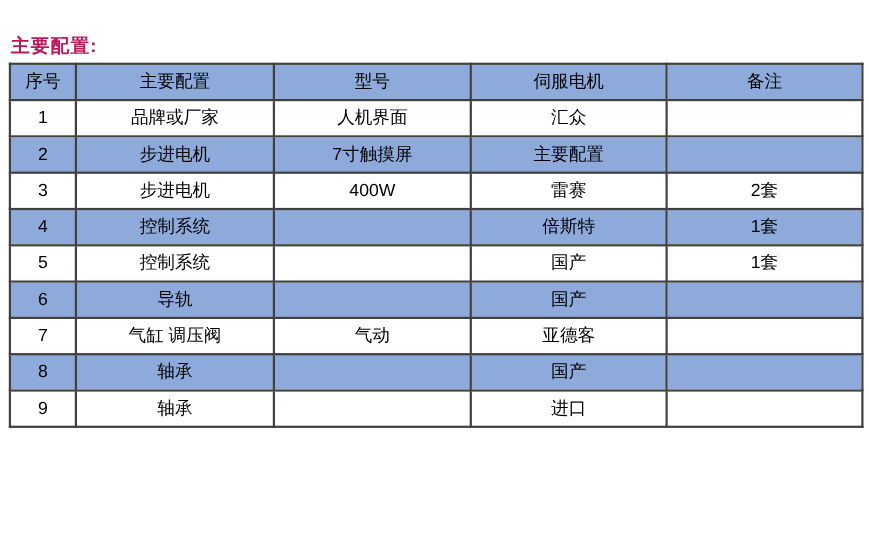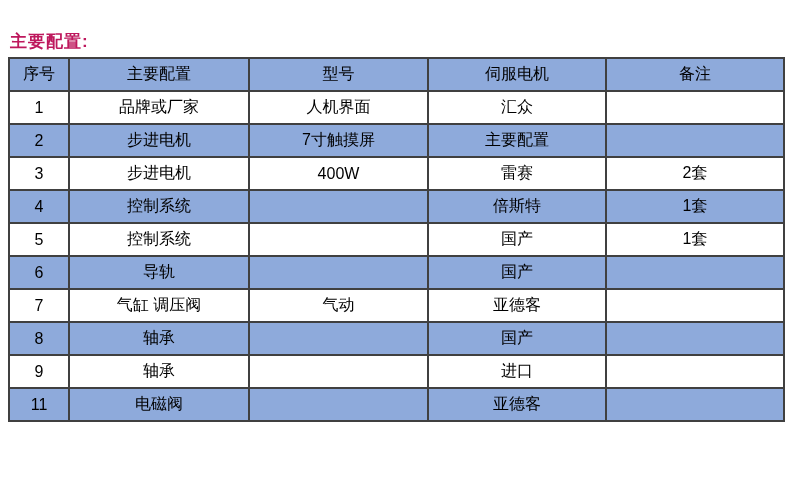--- a/index.html
+++ b/index.html
@@ -137,22 +137,15 @@
           <td>国产</td>
           <td></td>
         </tr>
         <tr>
           <td>9</td>
           <td>轴承</td>
           <td></td>
           <td>进口</td>
           <td></td>
         </tr>
-        <tr>
-          <td>11</td>
-          <td>电磁阀</td>
-          <td></td>
-          <td>亚德客</td>
-          <td></td>
-        </tr>
       </tbody>
   </table>
 </div>
 
 </body></html>

